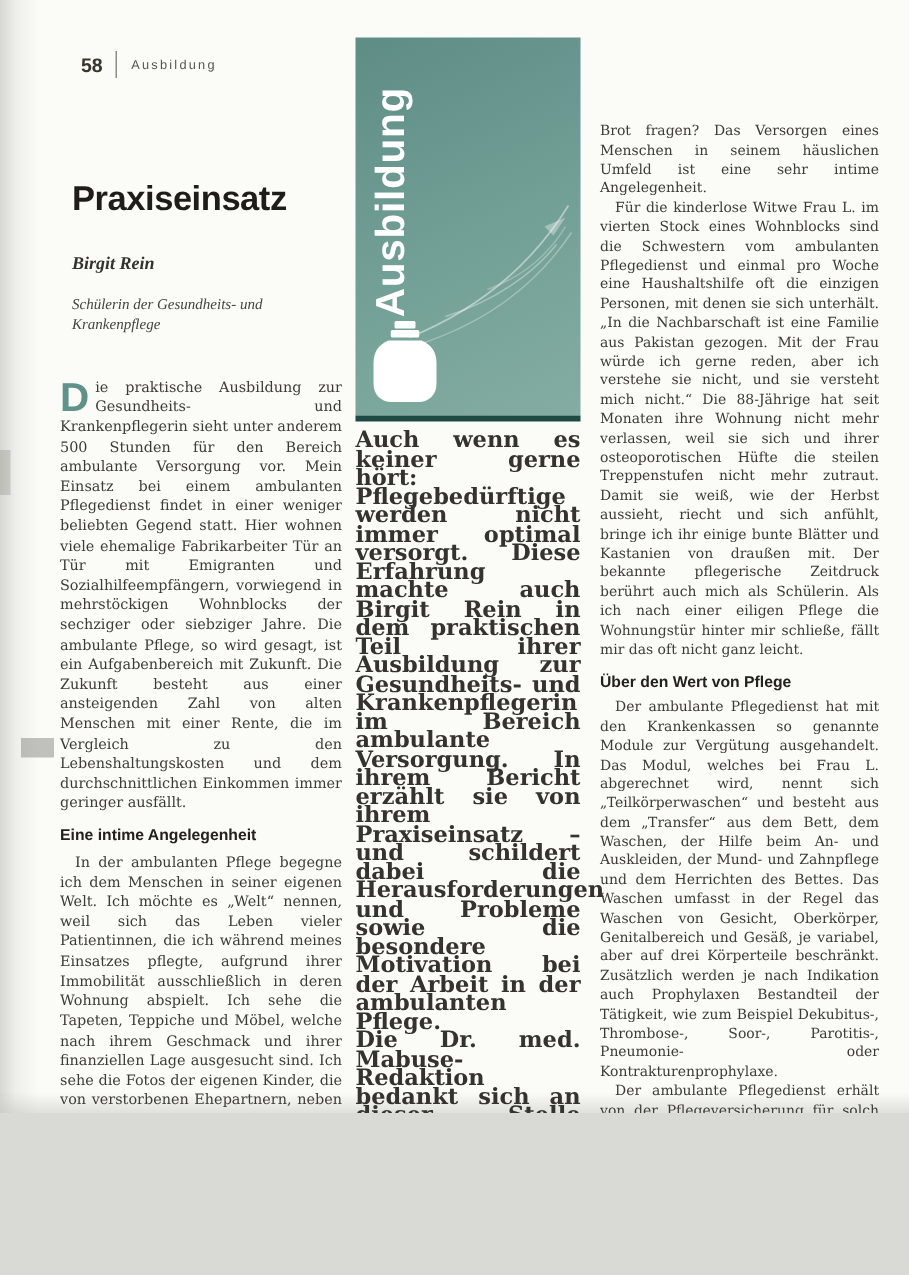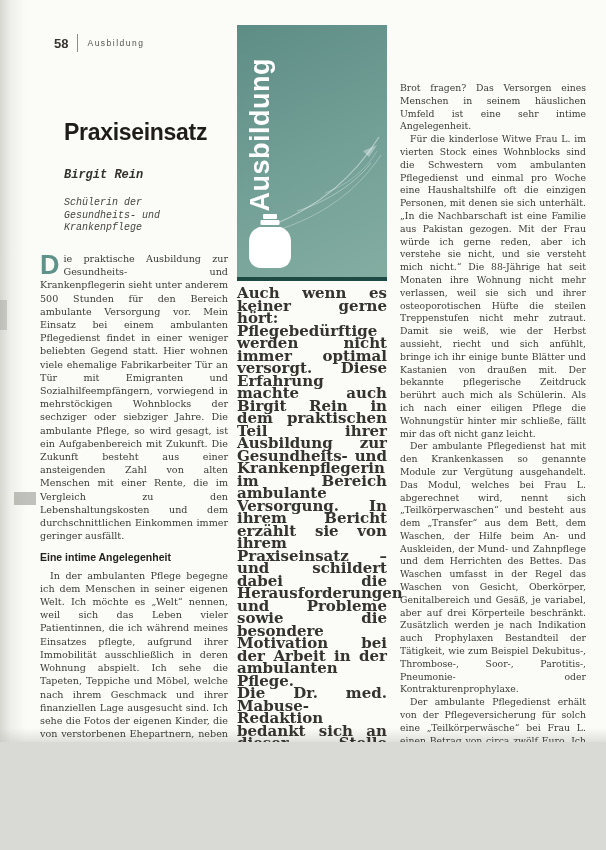--- a/index.html
+++ b/index.html
@@ -13,24 +13,24 @@
   .blot{position:absolute;background:#8f8f8a;opacity:.55;}
   .blot.b1{left:14px;top:492px;width:22px;height:13px;}
   .blot.b2{left:0;top:300px;width:7px;height:30px;opacity:.35;}
   
   .header{position:absolute;left:54px;top:34px;display:flex;align-items:center;gap:9px;
           font-family:"Liberation Sans",sans-serif;}
   .pagenum{font-size:13px;font-weight:700;color:#38372f;}
   .hdr-rule{width:1px;height:18px;background:#8d8d86;}
   .hdr-section{font-size:8.5px;letter-spacing:1.5px;color:#55544d;}
   
-  .titleblock{position:absolute;left:64px;top:120px;width:170px;font-family:"Liberation Sans",sans-serif;}
+  .titleblock{position:absolute;left:48px;top:120px;width:170px;font-family:"Liberation Sans",sans-serif;}
   .title{font-size:23px;font-weight:700;color:#1e1d1a;letter-spacing:-0.3px;line-height:24px;}
   .subtitle{font-size:12.5px;font-weight:700;color:#2b2a26;margin-top:3px;}
-  .author{margin-top:24px;font-family:Liberation Mono, monospace;font-style:italic;}
+  .author{margin-top:24px;font-family:Liberation Serif, serif;font-style:italic;}
   .author-name{font-size:12px;font-weight:700;color:#33322d;}
   .author-role{font-size:10px;line-height:12.5px;color:#45443e;margin-top:15px;width:130px;}
   
   .col{position:absolute;text-align:justify;}
   .col p{margin:0;}
   .col-left{left:40px;top:252px;width:188px;font-size:9.6px;line-height:13.2px;}
   .col-right{left:400px;top:82px;width:186px;font-size:9.3px;line-height:12.8px;}
   .indent{text-indent:10px;}
   .subhead{font-family:"Liberation Sans",sans-serif;font-weight:700;font-size:10.5px;color:#23221e;
            margin:9px 0 4px;text-align:left;}
@@ -119,19 +119,20 @@
           <rect x="0" y="66" width="146" height="12" fill="#eef4f0"></rect>
         </svg>
       </div>
       <div class="photo-bar"></div>
     </div>
   </div>
 
   <div class="col col-right">
     <p>Brot fragen? Das Versorgen eines Menschen in seinem häuslichen Umfeld ist eine sehr intime Angelegenheit.</p>
     <p class="indent">Für die kinderlose Witwe Frau L. im vierten Stock eines Wohnblocks sind die Schwestern vom ambulanten Pflegedienst und einmal pro Woche eine Haushaltshilfe oft die einzigen Personen, mit denen sie sich unterhält. „In die Nachbarschaft ist eine Familie aus Pakistan gezogen. Mit der Frau würde ich gerne reden, aber ich verstehe sie nicht, und sie versteht mich nicht.“ Die 88-Jährige hat seit Monaten ihre Wohnung nicht mehr verlassen, weil sie sich und ihrer osteoporotischen Hüfte die steilen Treppenstufen nicht mehr zutraut. Damit sie weiß, wie der Herbst aussieht, riecht und sich anfühlt, bringe ich ihr einige bunte Blätter und Kastanien von draußen mit. Der bekannte pflegerische Zeitdruck berührt auch mich als Schülerin. Als ich nach einer eiligen Pflege die Wohnungstür hinter mir schließe, fällt mir das oft nicht ganz leicht.</p>
+    <div class="subhead">Über den Wert von Pflege</div>
     <p class="indent">Der ambulante Pflegedienst hat mit den Krankenkassen so genannte Module zur Vergütung ausgehandelt. Das Modul, welches bei Frau L. abgerechnet wird, nennt sich „Teilkörperwaschen“ und besteht aus dem „Transfer“ aus dem Bett, dem Waschen, der Hilfe beim An- und Auskleiden, der Mund- und Zahnpflege und dem Herrichten des Bettes. Das Waschen umfasst in der Regel das Waschen von Gesicht, Oberkörper, Genitalbereich und Gesäß, je variabel, aber auf drei Körperteile beschränkt. Zusätzlich werden je nach Indikation auch Prophylaxen Bestandteil der Tätigkeit, wie zum Beispiel Dekubitus-, Thrombose-, Soor-, Parotitis-, Pneumonie- oder Kontrakturenprophylaxe.</p>
     <p class="indent">Der ambulante Pflegedienst erhält von der Pflegeversicherung für solch eine „Teilkörperwäsche“ bei Frau L. einen Betrag von circa zwölf Euro. Ich habe ungefähr 25 Minuten Zeit, diese Tätigkeiten gewissenhaft zu verrichten. Der Pflegedienst, der nicht auf Gewinn ausgerichtet ist, soll unter diesen Vorgaben kostendeckend arbeiten. Ich frage mich, womit private gewinnorientierte ambulante Pflegedienste sparen, wenn sie Gewinn erzielen wollen. Im Vergleich: Eine Stunde in der Autowerkstatt kostete im Jahr 2007 durchschnittlich 65 Euro.</p>
   </div>
 
   <div class="footer">Dr. med. Mabuse 195 · Januar/Februar 2012</div>
 
 </div>
 
 </body></html>

